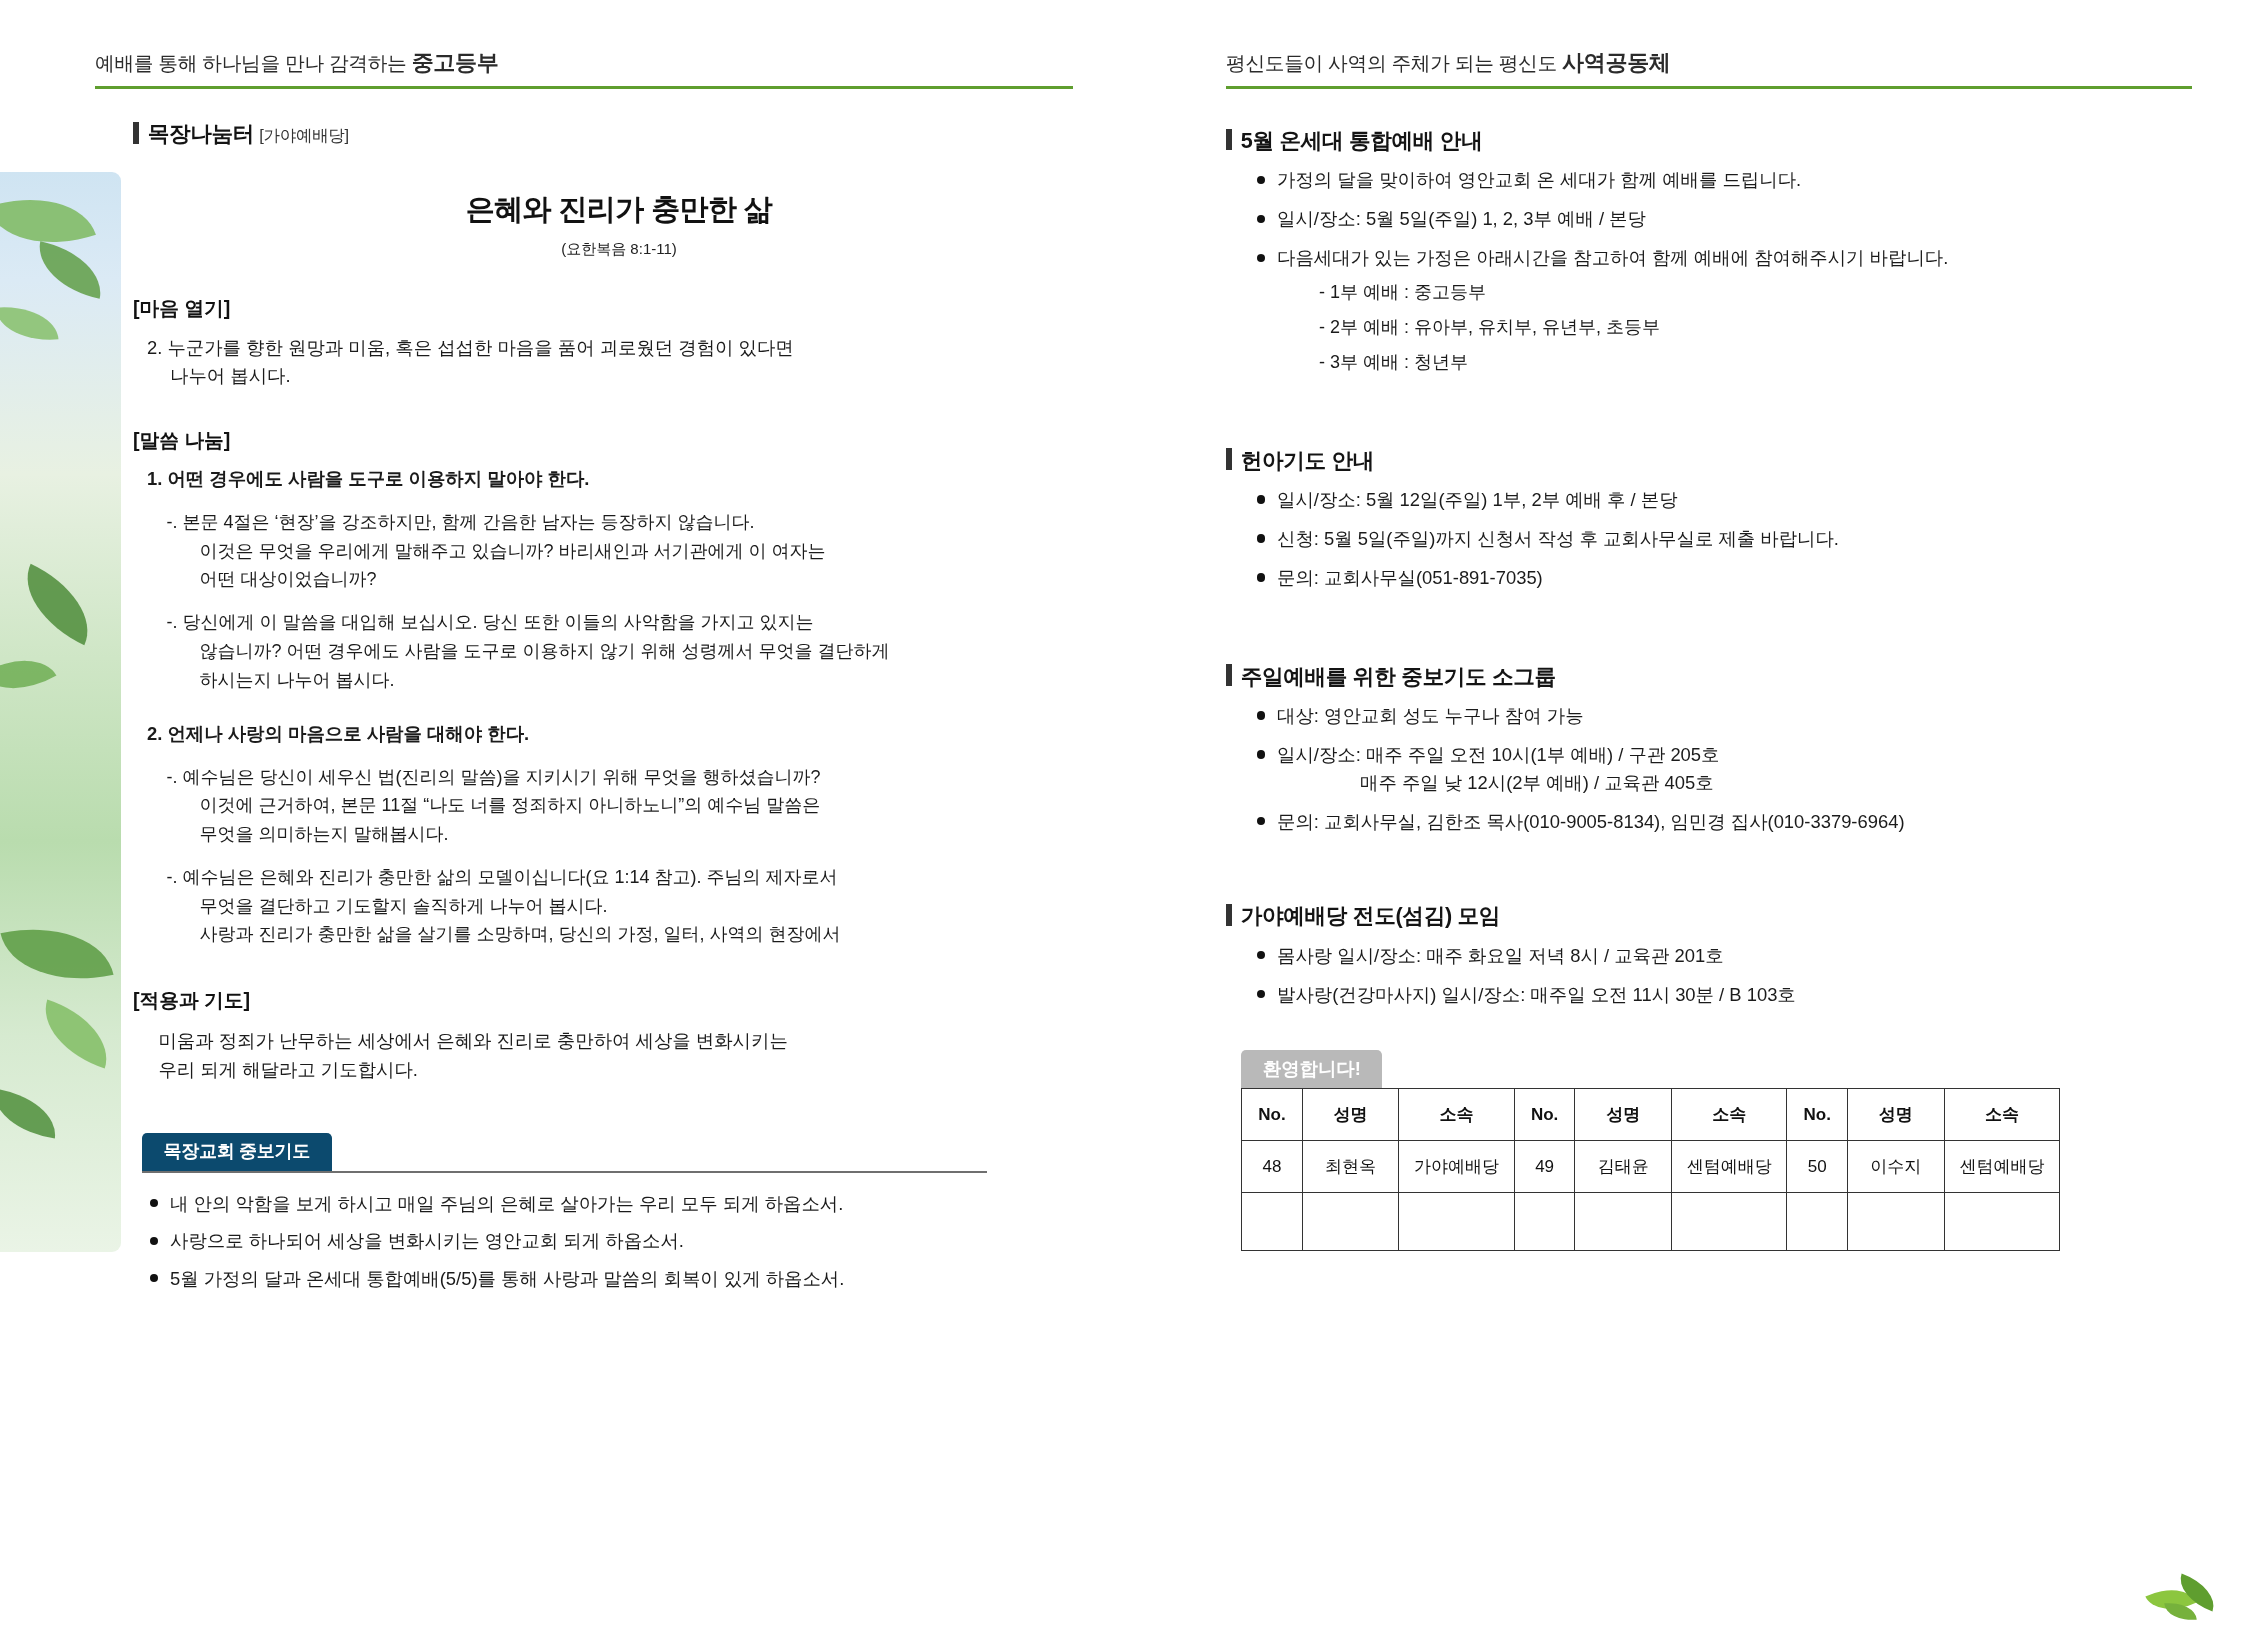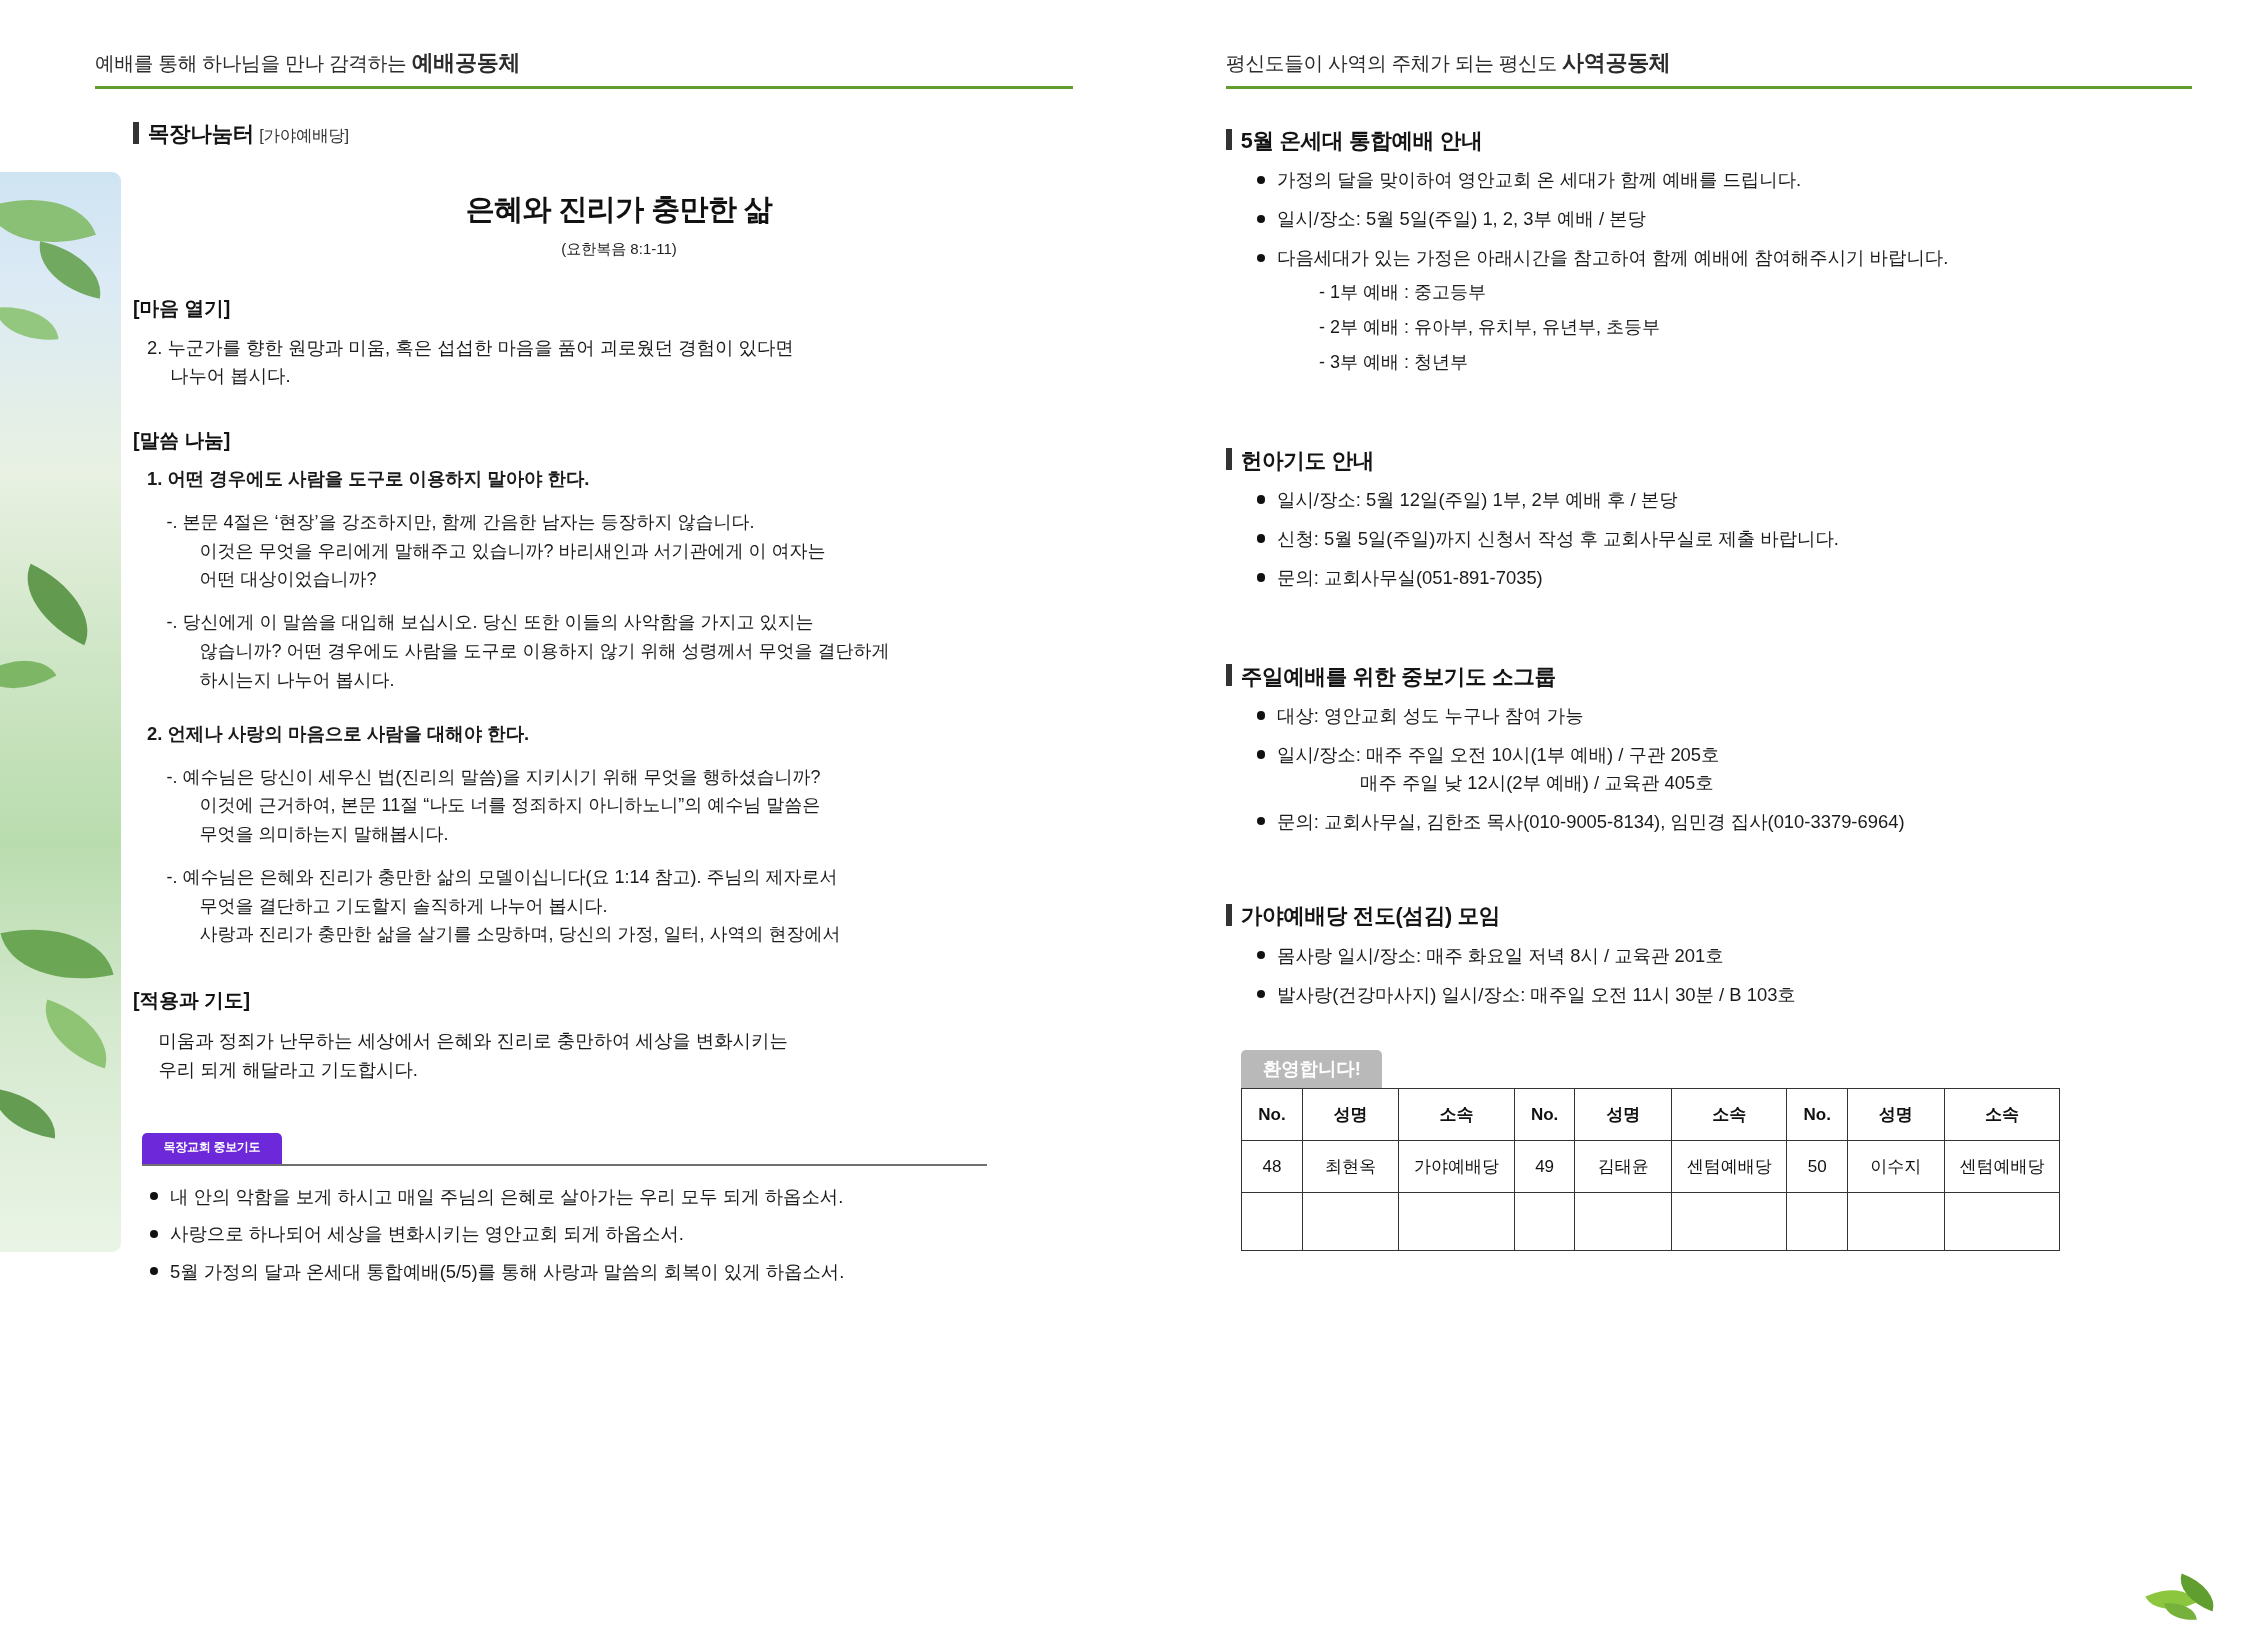--- a/index.html
+++ b/index.html
@@ -159,23 +159,23 @@
   .apply-body {
     font-size: 18.4px;
     line-height: 1.62;
     margin-left: 25.4px;
     color: #1b1b1b;
   }
 
   
   .gray-label {
     display: inline-block;
-    background: #6d28d9;
+    background: #0c4a6e;
     color: #fff;
-    font-size: 12px;
+    font-size: 18px;
     font-weight: 700;
     padding: 5.7px 21.6px 7.6px 21.6px;
     border-radius: 5.1px 5.1px 0 0;
     letter-spacing: -0.3px;
   }
   .gray-rule {
     height: 2.5px;
     background: #6f6f6f;
     width: 845px;
     margin-top: 0;
@@ -272,21 +272,21 @@
   <span class="leaf l4"></span>
   <span class="leaf l5"></span>
   <span class="leaf l6"></span>
   <span class="leaf l7"></span>
   <span class="leaf l8"></span>
 </div>
 
 <div class="col col-left">
 
   <div class="col-header">
-    <span>예배를 통해 하나님을 만나 감격하는 </span><b>예배공동체</b>
+    <span>예배를 통해 하나님을 만나 감격하는 </span><b>중고등부</b>
   </div>
   <div class="col-rule"></div>
 
   <div class="left-body">
 
     <div class="sec-title">
       <span class="tick"></span><span>목장나눔터</span><span class="sub">[가야예배당]</span>
     </div>
 
     <div class="sermon-title">은혜와 진리가 충만한 삶</div>

